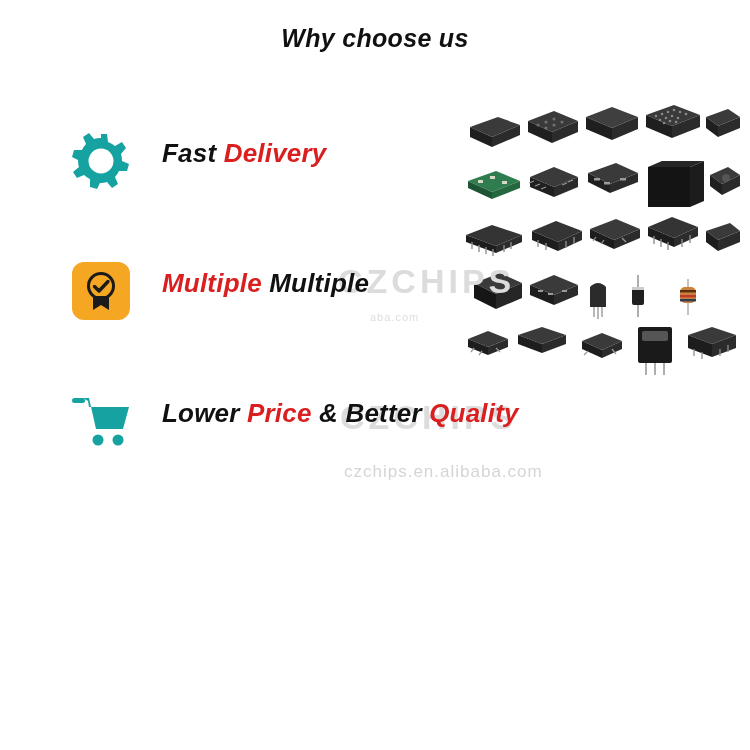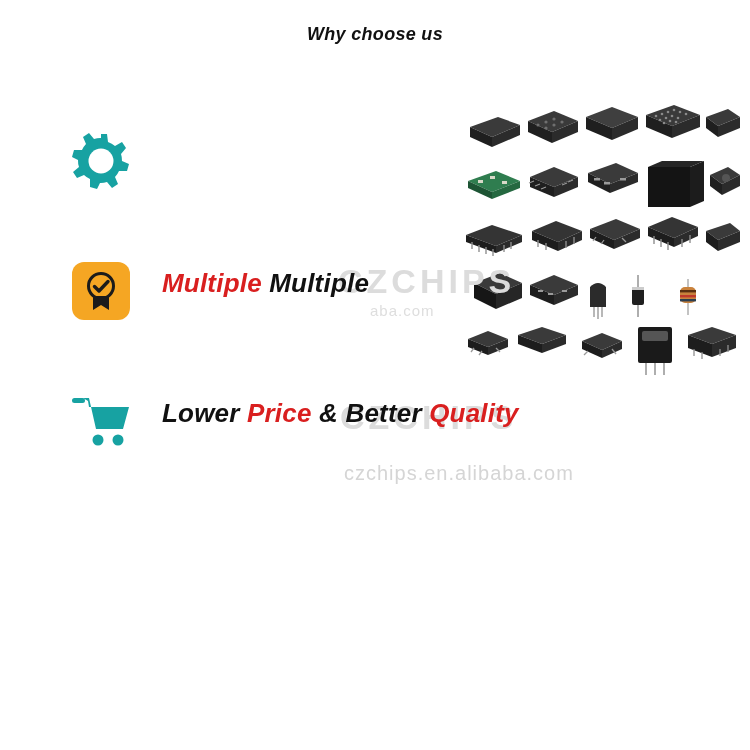--- a/index.html
+++ b/index.html
@@ -19,21 +19,21 @@
     width: 750px;
     height: 750px;
     background: #ffffff;
   }
   .title {
     position: absolute;
     top: 24px;
     left: 0;
     width: 750px;
     text-align: center;
-    font-size: 18px;
+    font-size: 25px;
     font-weight: bold;
     font-style: italic;
     color: #111111;
     letter-spacing: 0.3px;
   }
 
   
   .features {
     position: absolute;
     top: 130px;
@@ -100,36 +100,36 @@
     margin-left: 40px;
   }
   .wm1 {
     left: 298px;
     top: 262px;
     font-size: 34px;
     color: #dcdcdc;
   }
   .wm1sub {
     left: 330px;
-    top: 302px;
-    font-size: 15px;
+    top: 311px;
+    font-size: 11px;
     letter-spacing: 1px;
     color: #dedede;
     font-weight: normal;
   }
   .wm2 {
     left: 300px;
     top: 398px;
     font-size: 34px;
     color: #dcdcdc;
   }
   .wm2sub {
     left: 304px;
     top: 462px;
-    font-size: 20px;
+    font-size: 17px;
     letter-spacing: 1px;
     color: #d5d5d5;
     font-weight: normal;
   }
 </style>
 </head>
 <body>
 
 <div class="page">
 
@@ -377,20 +377,23 @@
 
     <div class="feature">
       <div class="icon-box">
         <svg width="58" height="58" viewBox="0 0 58 58">
           <g fill="#17a2a2">
             <path d="M29 2 L35 2 L36 10 A20 20 0 0 1 43 14 L50 10 L54 16 L49 22 A20 20 0 0 1 50 29 L50 29 L57 32 L55 39 L47 39 A20 20 0 0 1 43 45 L46 52 L40 56 L35 50 A20 20 0 0 1 28 51 L25 57 L18 55 L18 47 A20 20 0 0 1 12 43 L5 46 L1 40 L7 35 A20 20 0 0 1 6 28 L0 25 L2 18 L10 18 A20 20 0 0 1 14 12 L11 5 L17 1 L22 7 A20 20 0 0 1 29 6 Z"></path>
           </g>
           <circle cx="29" cy="29" r="12.5" fill="#ffffff"></circle>
         </svg>
       </div>
+      <div class="label">
+        <span>Fast </span><span class="accent">Delivery</span>
+      </div>
     </div>
 
     <div class="feature">
       <div class="icon-box">
         <div class="sq amber">
           <svg width="40" height="42" viewBox="0 0 40 42">
             <circle cx="20" cy="16" r="12.5" fill="none" stroke="#1b1b1b" stroke-width="3"></circle>
             <path d="M13.5 16.5 L18 21 L27 11.5" fill="none" stroke="#1b1b1b" stroke-width="3.4" stroke-linecap="round" stroke-linejoin="round"></path>
             <path d="M12 26 L12 40 L20 35 L28 40 L28 26 Z" fill="#1b1b1b"></path>
           </svg>

